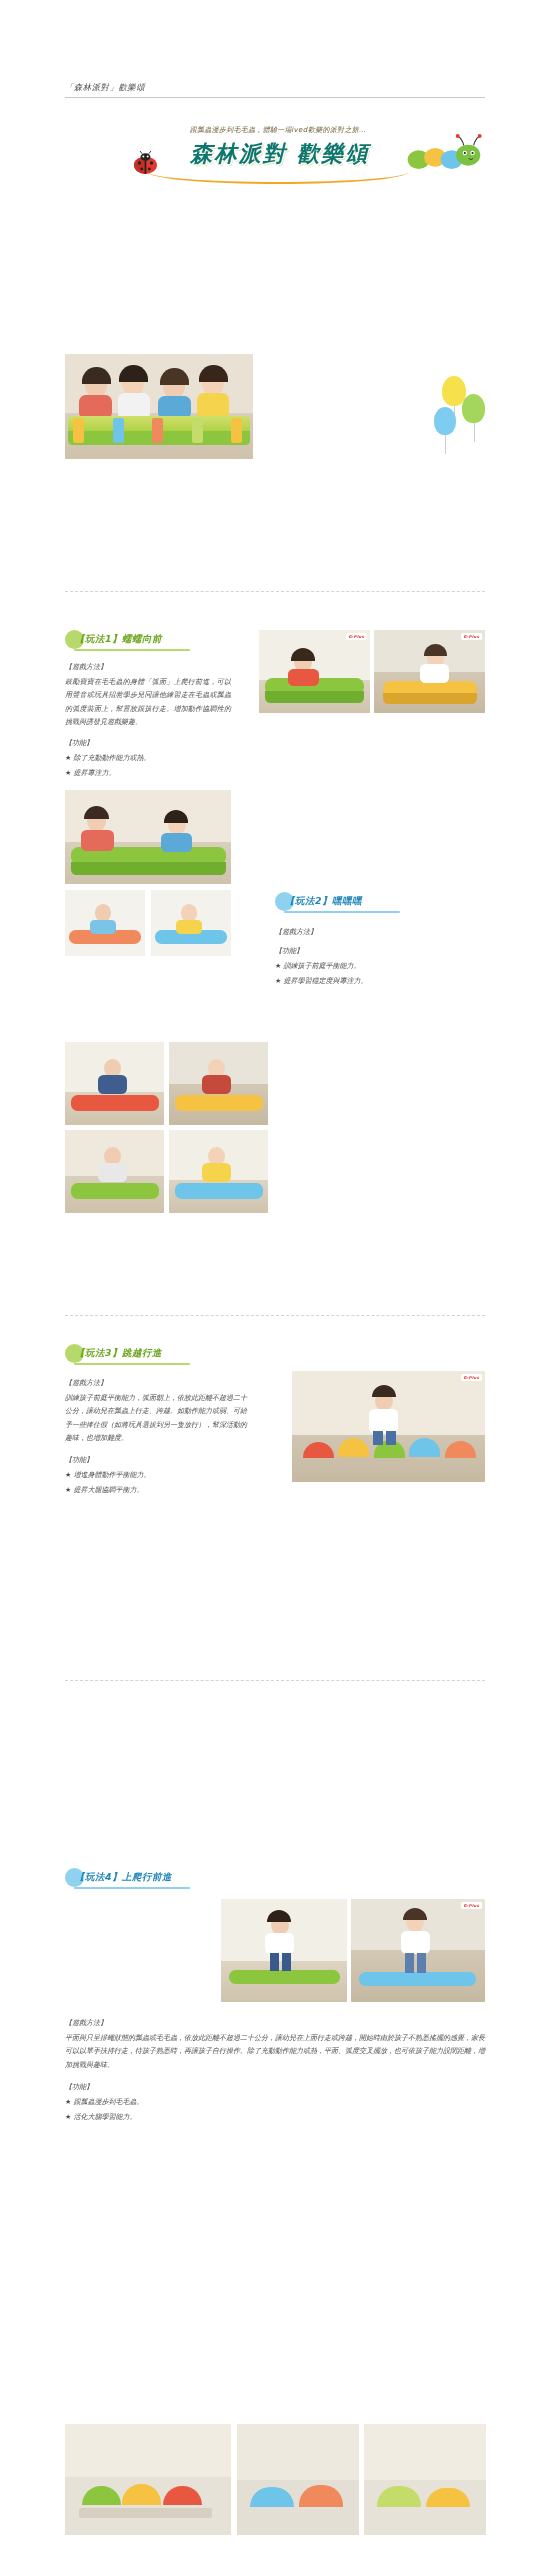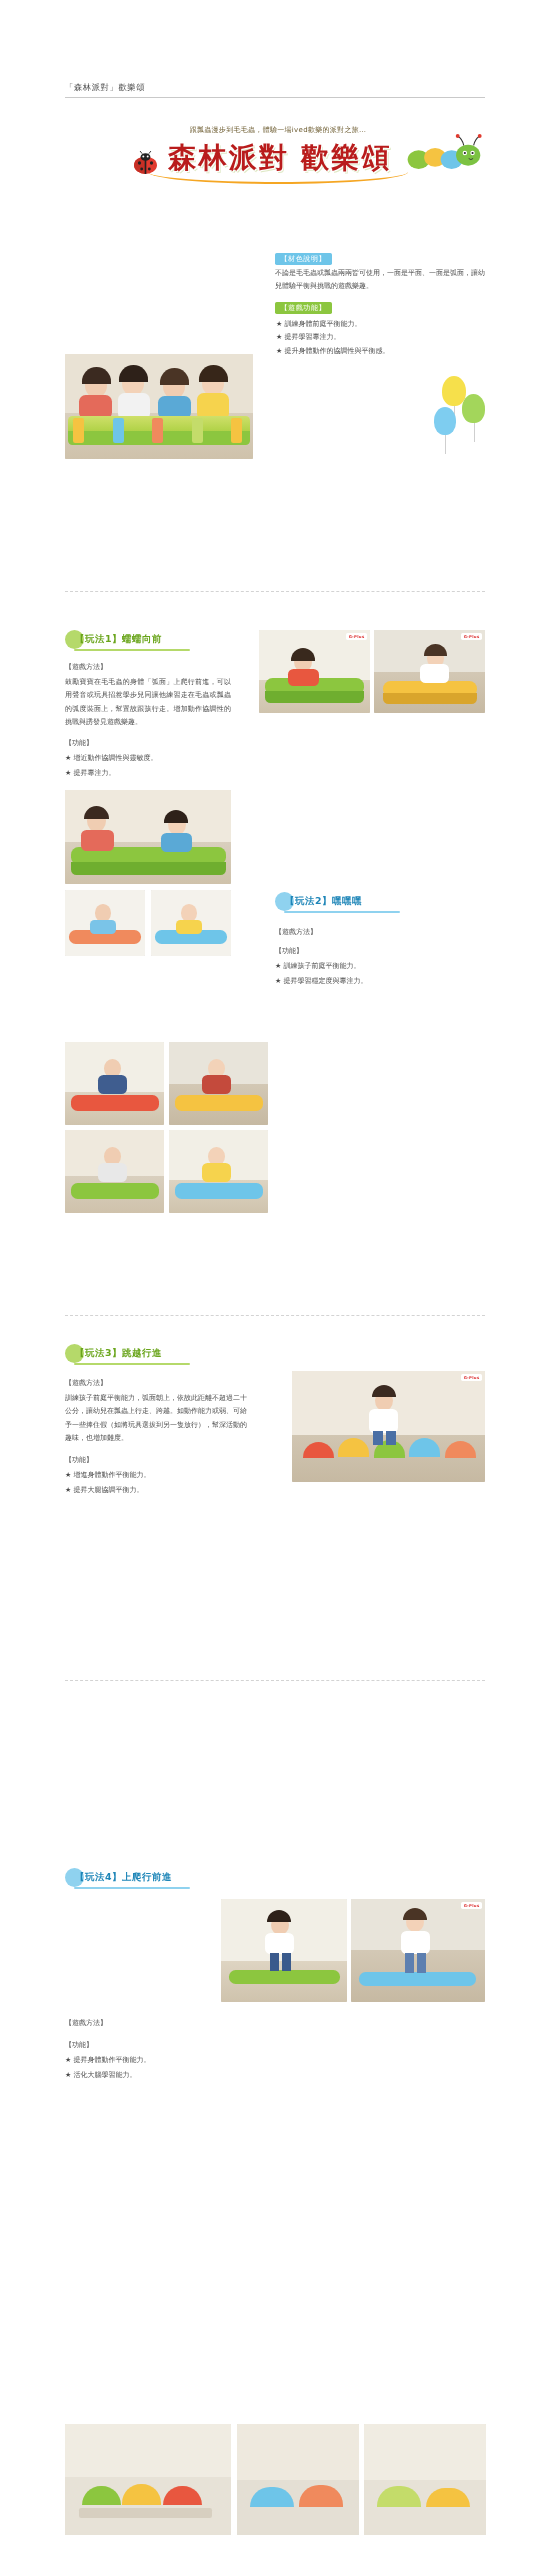--- a/index.html
+++ b/index.html
@@ -8,20 +8,21 @@
     width: 549px;
     background: #ffffff;
     font-family: "DejaVu Sans", "Liberation Sans", sans-serif;
     color: #333;
   }
   .page {
     position: relative;
     width: 511px;
     min-height: 2576px;
     background: #fff;
+    font-style: italic;
   }
 
   
   .header-bar {
     position: absolute;
     left: 65px; top: 82px;
     width: 420px;
     border-bottom: 0.6px solid #c9c9c9;
     padding-bottom: 4.4px;
   }
@@ -45,23 +46,23 @@
     text-align: center;
     font-size: 7px;
     color: #6b5a2e;
     letter-spacing: 0.3px;
   }
   .banner-title {
     position: absolute;
     left: 99px; top: 20px;
     width: 232px;
     text-align: center;
-    font-size: 28px;
+    font-size: 22px;
     font-weight: bold;
-    color: #b91c1c;
+    color: #0f766e;
     letter-spacing: 2.2px;
     text-shadow: 1.1px 1.1px 0 #ffffff, 1.7px 1.7px 0 #dfe9c5;
   }
   .banner-swoosh {
     position: absolute;
     left: 83px; top: 53px;
     width: 260px; height: 12px;
     border-bottom: 2.2px solid #f5a623;
     border-radius: 0 0 50% 50%/0 0 100% 100%;
   }
@@ -241,30 +242,20 @@
       <path d="M110 26 q-3 -12 -10 -16" stroke="#333" stroke-width="2" fill="none"></path>
       <path d="M128 26 q3 -12 10 -16" stroke="#333" stroke-width="2" fill="none"></path>
       <circle cx="99" cy="9" r="3.5" fill="#e03a2f"></circle>
       <circle cx="139" cy="9" r="3.5" fill="#e03a2f"></circle>
     </svg>
   </div>
 
   <div class="intro">
   </div>
 
-  <div class="spec-box">
-    <div class="spec-head">【材色說明】</div>
-    <div class="spec-body">不論是毛毛蟲或瓢蟲兩兩皆可使用，一面是平面、一面是弧面，讓幼兒體驗平衡與挑戰的遊戲樂趣。</div>
-    <div class="spec-head2">【遊戲功能】</div>
-    <div class="bullet-list">
-      <div>★ 訓練身體前庭平衡能力。</div>
-      <div>★ 提昇學習專注力。</div>
-      <div>★ 提升身體動作的協調性與平衡感。</div>
-    </div>
-  </div>
 
   <div class="photo" style="left:65px; top:354px; width:188px; height:105px;">
     <div class="ph-inner bg-room"></div>
 
     <div style="position:absolute;left:0;top:0;width:100%;height:56%;background:#e9e2d4;"></div>
 
     <div style="position:absolute;left:20px;top:19px;width:22px;height:25.4px;border-radius:50%;background:#f0cdb2;"></div>
     <div style="position:absolute;left:16.6px;top:13.3px;width:29px;height:16.6px;border-radius:14.4px 14.4px 0 0;background:#3b2a20;"></div>
     <div style="position:absolute;left:57px;top:16.6px;width:22px;height:25.4px;border-radius:50%;background:#f3d2b8;"></div>
     <div style="position:absolute;left:54px;top:11px;width:29px;height:16.6px;border-radius:14.4px 14.4px 0 0;background:#2e2119;"></div>
@@ -298,21 +289,21 @@
   <div class="sect-head" style="left:65px; top:629px;">
     <div class="sect-bubble b-green"></div>
     <div class="sect-label lab-green">【玩法1】蠕蠕向前</div>
     <div class="sect-underline ul-green"></div>
   </div>
 
   <div class="tbox" style="left:65px; top:661px; width:166px;">
     <p>【遊戲方法】</p>
     <p>鼓勵寶寶在毛毛蟲的身體「弧面」上爬行前進，可以用聲音或玩具招惹學步兒同讓他練習走在毛蟲或瓢蟲的弧度裝面上，幫置故跟孩行走。增加動作協調性的挑戰與誘發見遊戲樂趣。</p>
     <p style="margin-top:7.7px;">【功能】</p>
-    <p>★ 增近動作協調性與靈敏度。</p>
+    <p>★ 除了充動動作能力或熱。</p>
     <p>★ 提昇專注力。</p>
   </div>
 
   <div class="photo" style="left:259px; top:630px; width:111px; height:83px;">
     <div class="ph-inner bg-room2"></div>
     <div style="position:absolute;left:5.5px;top:48px;width:99px;height:16.6px;background:#8cc63f;border-radius:7.7px;"></div>
     <div style="position:absolute;left:5.5px;top:61px;width:99px;height:12px;background:#6fae2f;border-radius:0 0 5.5px 5.5px;"></div>
     <div style="position:absolute;left:35px;top:22px;width:17.7px;height:20px;border-radius:50%;background:#f0cdb2;"></div>
     <div style="position:absolute;left:32px;top:17.7px;width:24px;height:13.3px;border-radius:12px 12px 0 0;background:#39291d;"></div>
     <div style="position:absolute;left:29px;top:39px;width:31px;height:16.6px;border-radius:5.5px;background:#e8573f;"></div>
@@ -451,22 +442,23 @@
     <div style="position:absolute;left:55px;top:13.3px;width:17.7px;height:20px;border-radius:50%;background:#f3d2b8;"></div>
     <div style="position:absolute;left:52px;top:8.8px;width:24px;height:12px;border-radius:12px 12px 0 0;background:#4a3425;"></div>
     <div style="position:absolute;left:50px;top:32px;width:29px;height:23px;border-radius:5.5px;background:#ffffff;"></div>
     <div style="position:absolute;left:54px;top:54px;width:8.8px;height:20px;background:#5d7fb0;"></div>
     <div style="position:absolute;left:66px;top:54px;width:8.8px;height:20px;background:#5d7fb0;"></div>
     <div class="logo-tag">G-Plus</div>
   </div>
 
   <div class="tbox" style="left:65px; top:2017px; width:420px;">
     <p>【遊戲方法】</p>
+    <p>平面與只呈排蠅狀態的瓢蟲或毛毛蟲，依放此距離不超過二十公分，讓幼兒在上面行走或跨越，開始時由於孩子不熟悉搖擺的感覺，家長可以以單手扶持行走，待孩子熟悉時，再讓孩子自行操作。除了充動動作能力或熱，平面、弧度交叉擺放，也可依孩子能力設閉距離，增加挑戰與趣味。</p>
     <p style="margin-top:8.8px;">【功能】</p>
-    <p>★ 提昇身體動作平衡能力。</p>
+    <p>★ 跟瓢蟲漫步到毛毛蟲。</p>
     <p>★ 活化大腦學習能力。</p>
   </div>
 
   <div class="photo" style="left:65px; top:2424px; width:166px; height:111px;">
     <div class="ph-inner" style="background:#e7e2d7;"></div>
     <div style="position:absolute;left:0;top:0;width:100%;height:48%;background:#f0ece2;"></div>
 
     <div style="position:absolute;left:16.6px;top:62px;width:39px;height:19px;background:#8cc63f;border-radius:19px 19px 0 0;"></div>
     <div style="position:absolute;left:57px;top:60px;width:39px;height:21px;background:#f5c341;border-radius:19px 19px 0 0;"></div>
     <div style="position:absolute;left:98px;top:62px;width:39px;height:19px;background:#e8573f;border-radius:19px 19px 0 0;"></div>

